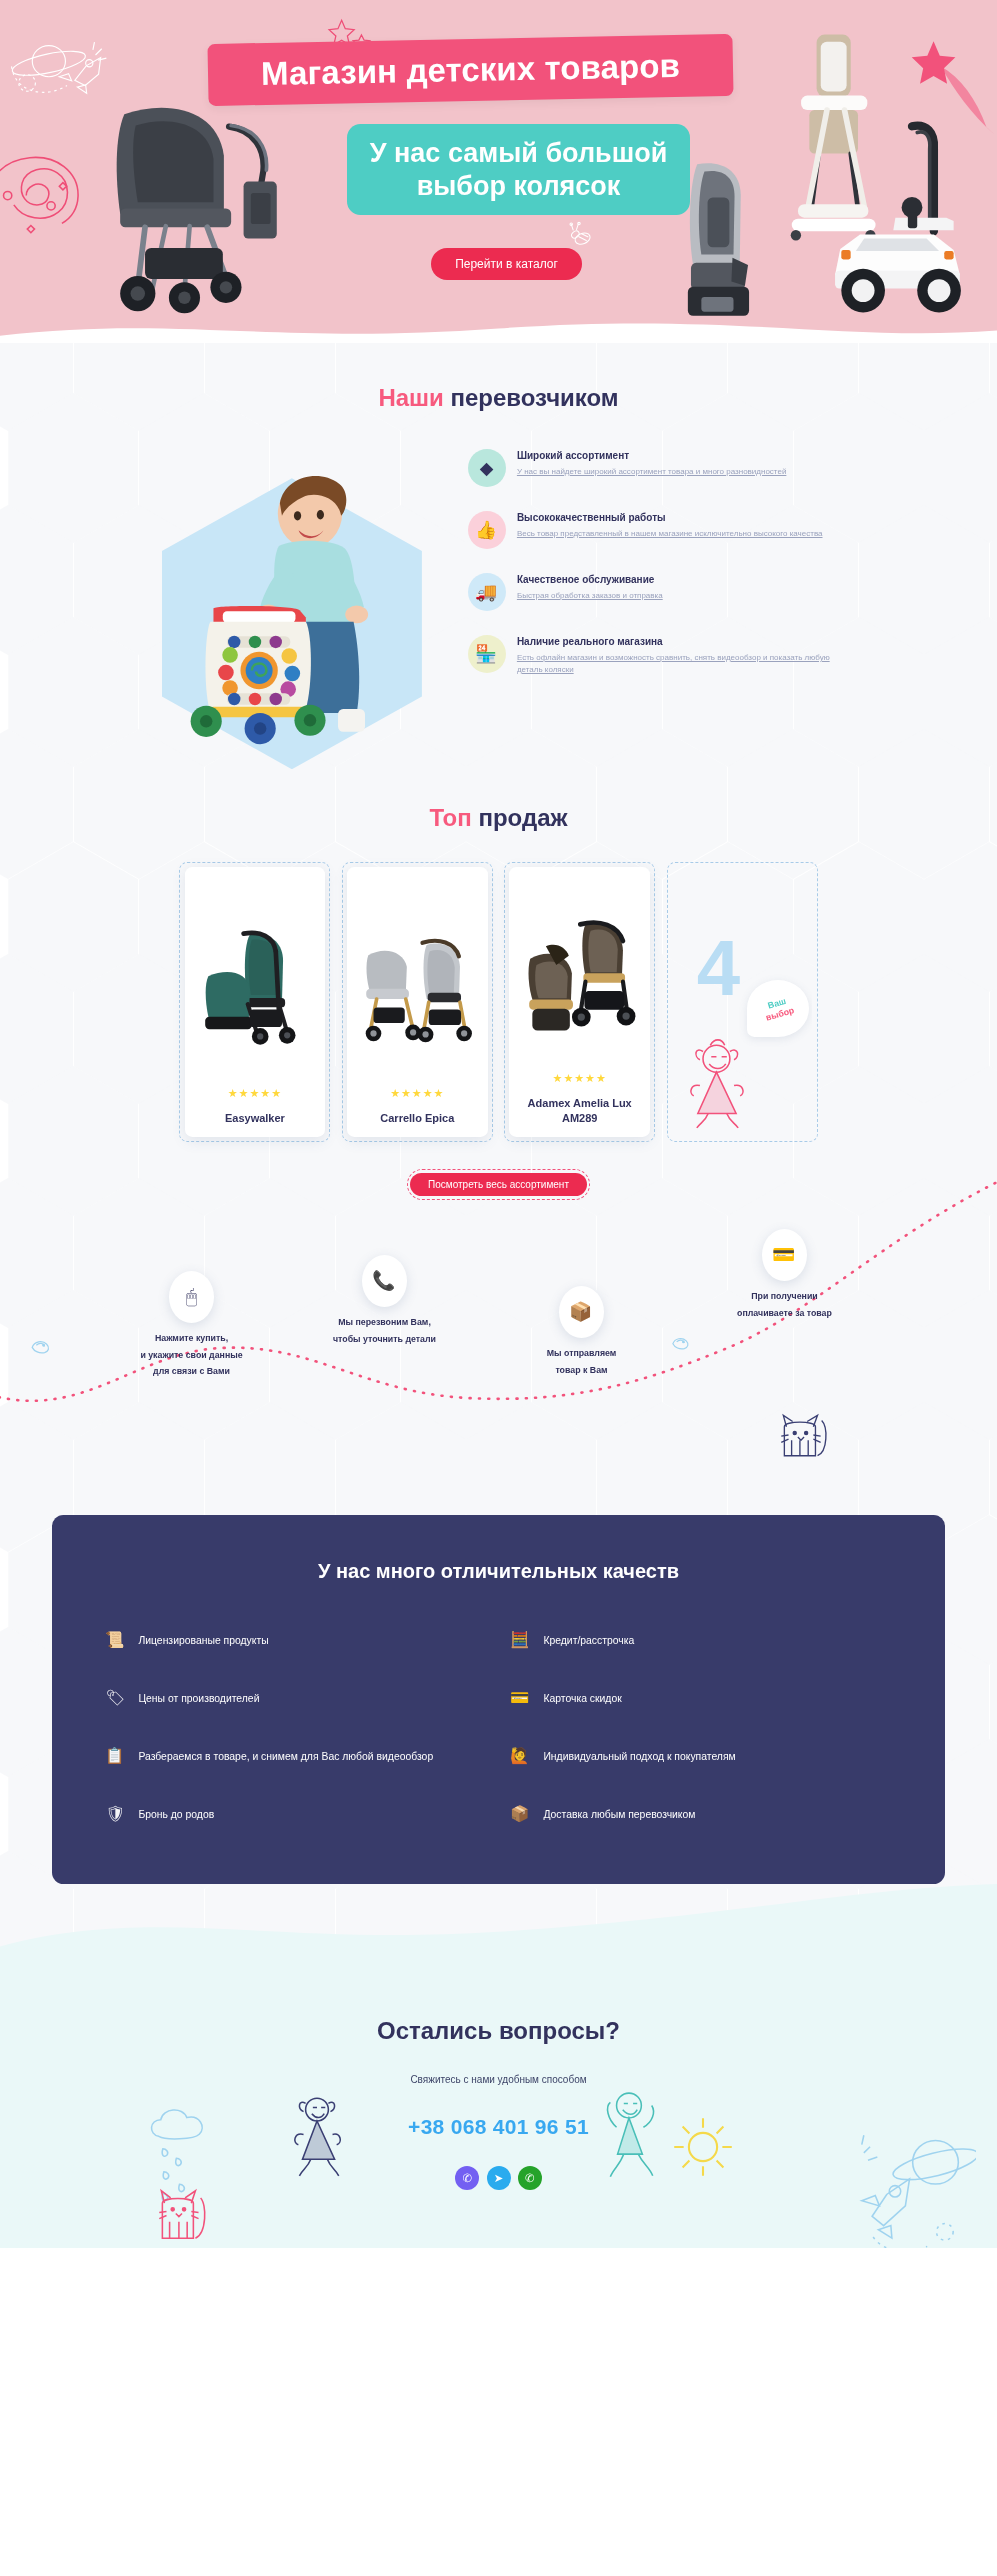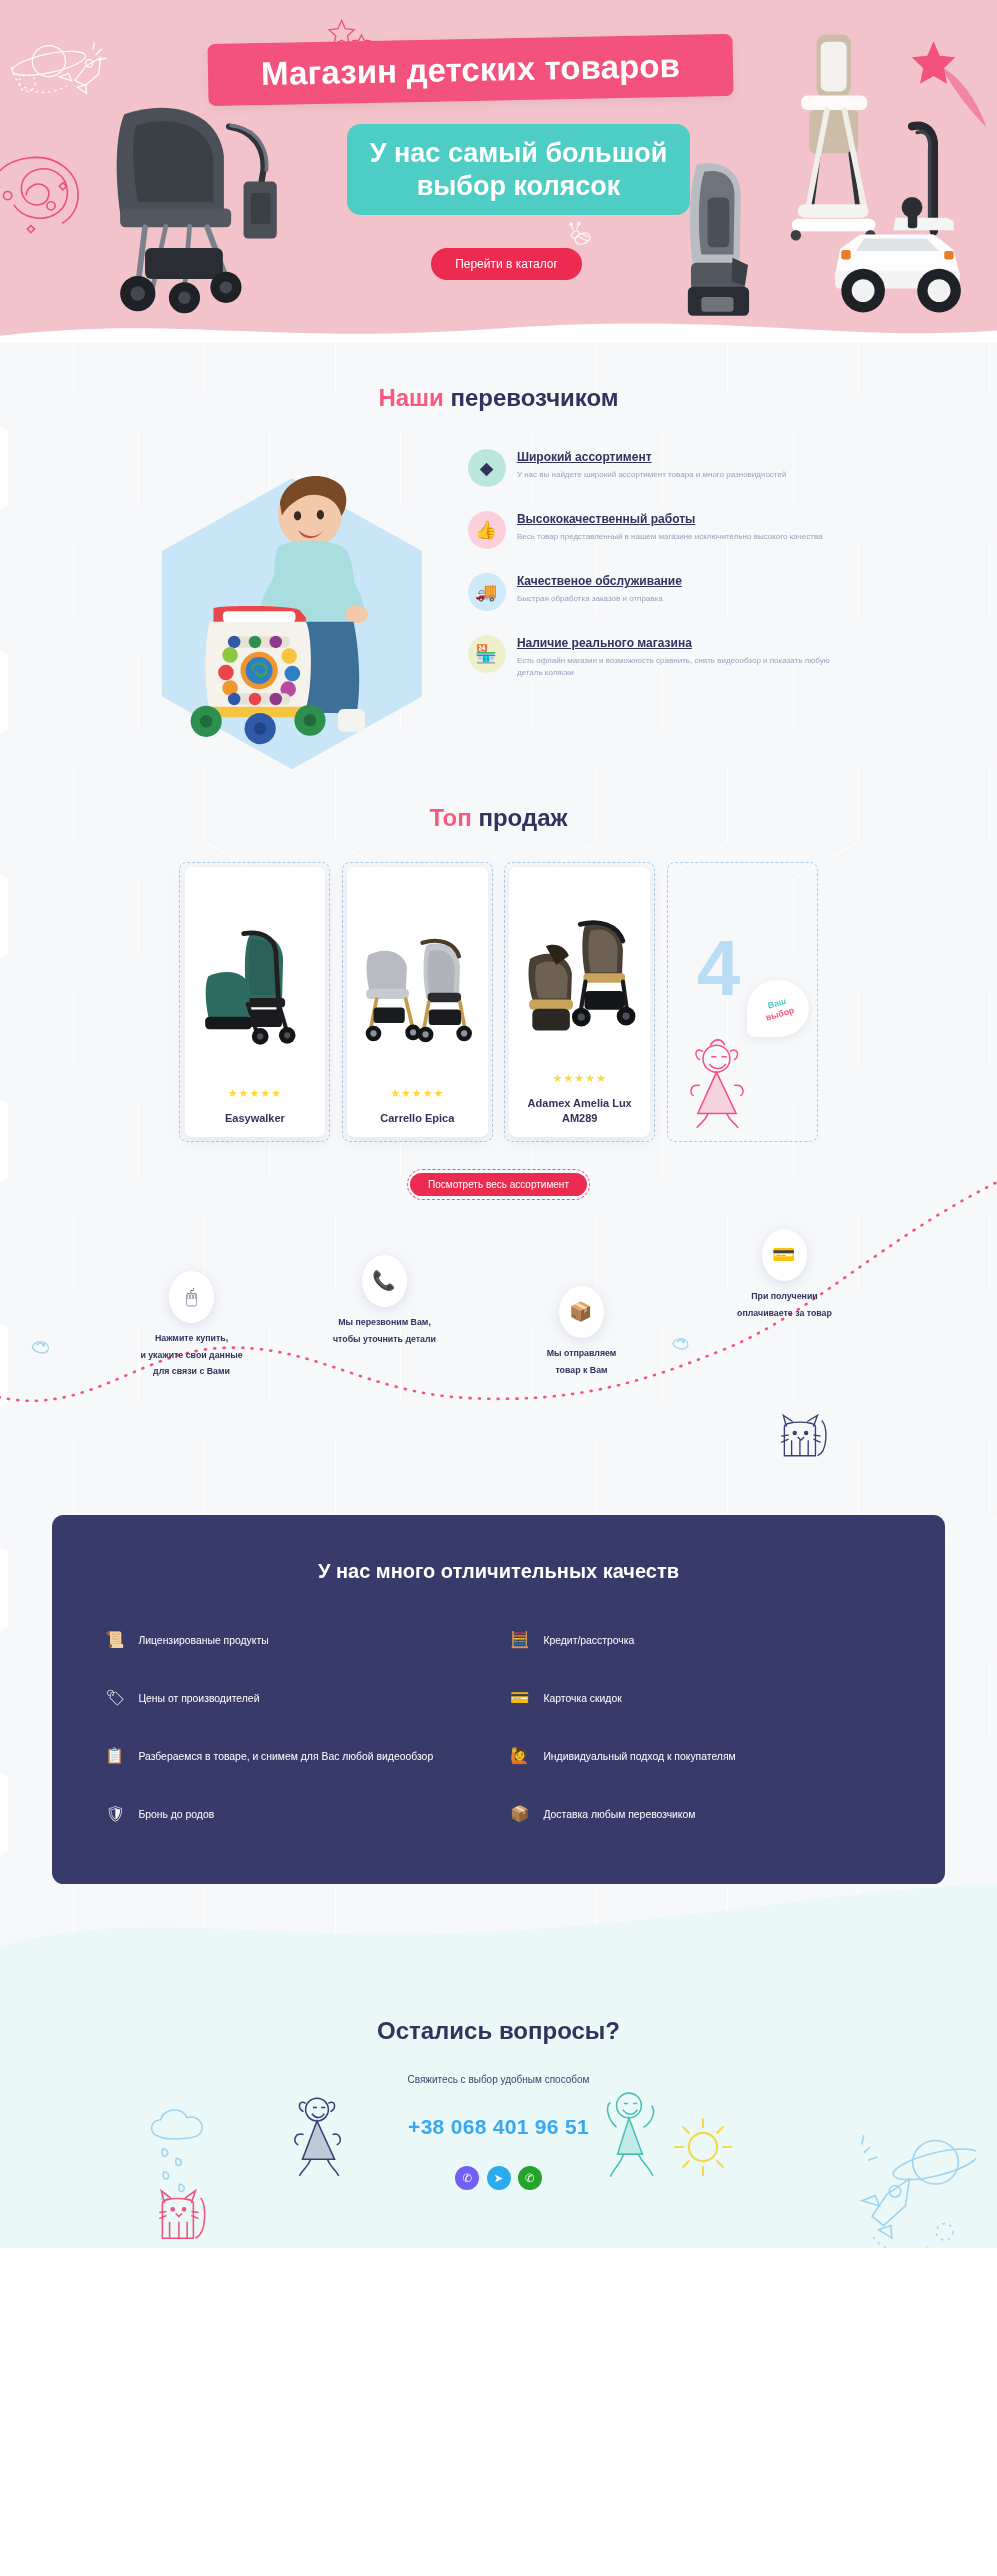--- a/index.html
+++ b/index.html
@@ -82,22 +82,22 @@
     clip-path: polygon(50% 0%, 100% 25%, 100% 75%, 50% 100%, 0% 75%, 0% 25%);
   }
   .adv-list { position: absolute; left: 317px; top: 7.3px; width: 379px; }
   .adv-item { display: flex; align-items: flex-start; margin-bottom: 23px; }
   .adv-icon {
     flex: 0 0 38px; width: 38px; height: 38px; border-radius: 50%;
     display: flex; align-items: center; justify-content: center; margin-right: 11.4px;
     margin-top: 1px; font-size: 17.7px;
   }
   .adv-txt { padding-top: 2.1px; }
-  .adv-h { font-size: 12px; font-weight: 700; color: #32325d; margin-bottom: 4.7px; text-decoration: underline; }
-  .adv-d { font-size: 8px; color: #9aa2bd; line-height: 1.5; max-width: 317px; }
+  .adv-h { font-size: 10px; font-weight: 700; color: #32325d; margin-bottom: 4.7px; }
+  .adv-d { font-size: 8px; color: #9aa2bd; line-height: 1.5; max-width: 317px; text-decoration: underline; }
 
   
   .cards { display: flex; justify-content: center; gap: 11.4px; }
   .card-outer {
     width: 151px; height: 280px; border: 1px dashed #a8cbe8; border-radius: 8.3px;
     padding: 4.2px; position: relative;
   }
   .card {
     width: 100%; height: 100%; background: #fff; border-radius: 7.3px;
     box-shadow: 0 3.1px 13.5px rgba(80,100,140,.13);
@@ -784,21 +784,21 @@
       <path d="M22 44 C22 32 82 32 82 44 L82 112 L22 112 z"></path>
       <circle cx="42" cy="56" r="3" fill="#f2527b"></circle>
         <circle cx="64" cy="56" r="3" fill="#f2527b"></circle>
       <path d="M48 64 l6 6 6-6 M30 60 l-14 2 M30 68 l-14 6 M78 60 l14 2 M78 68 l14 6"></path>
       <path d="M36 112 l0 -32 M54 112 l0 -32 M70 112 l0 -32"></path>
       <path d="M86 112 C108 102 108 46 96 34"></path>
     </svg>
 
     <div class="footer-inner">
       <h2>Остались вопросы?</h2>
-      <div class="note">Свяжитесь с выбор удобным способом</div>
+      <div class="note">Свяжитесь с нами удобным способом</div>
       <div class="phone">+38 068 401 96 51</div>
       <div class="socials" id="socials">
     <div class="social" style="background:#7360f2">
       <span style="color:#fff;font-size:11.4px;line-height:1">✆</span>
     </div>
     <div class="social" style="background:#2aabee">
       <span style="color:#fff;font-size:11.4px;line-height:1">➤</span>
     </div>
     <div class="social" style="background:#25a32a">
       <span style="color:#fff;font-size:11.4px;line-height:1">✆</span>

